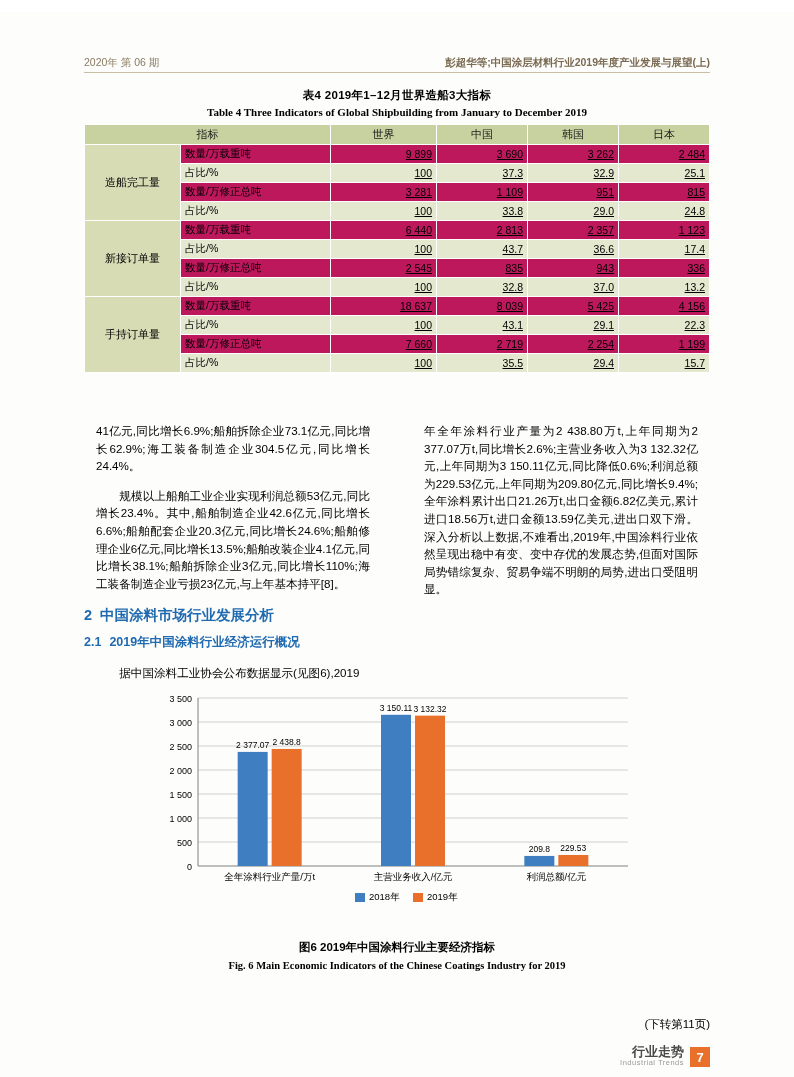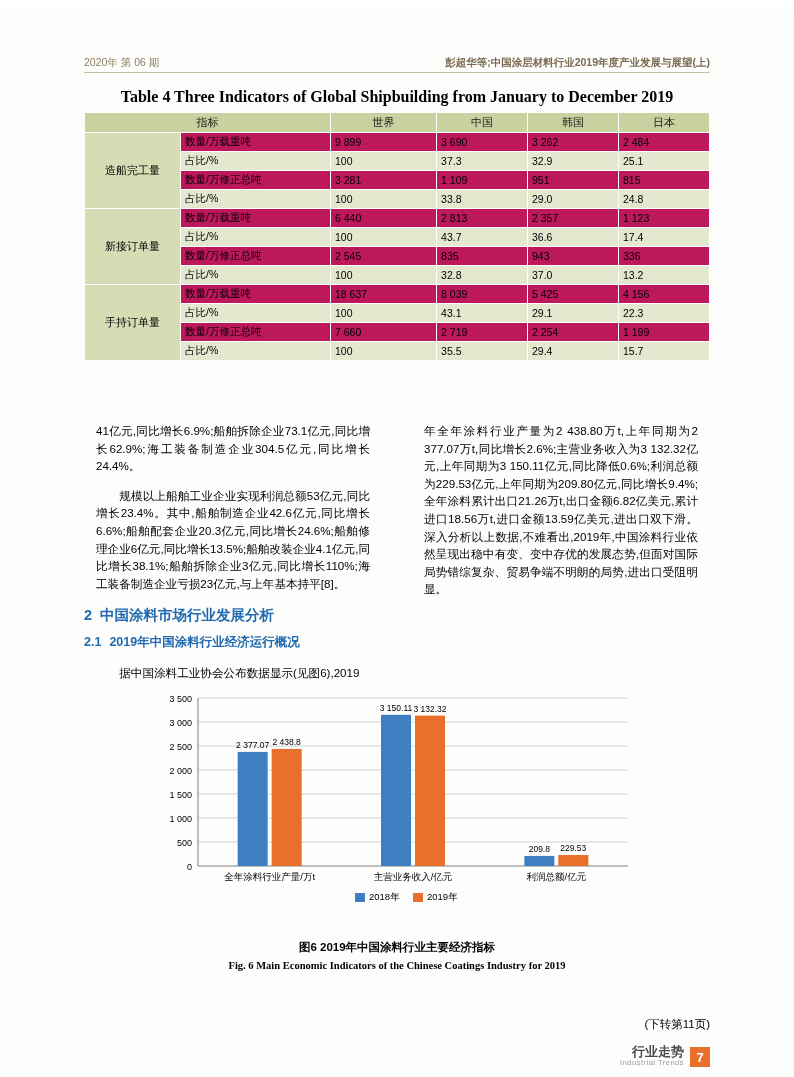--- a/index.html
+++ b/index.html
@@ -58,21 +58,21 @@
   .tbl-title-cn {
     text-align: center;
     font-size: 11.5px;
     font-weight: bold;
     font-family: "Liberation Sans", sans-serif;
     letter-spacing: 0.3px;
     margin-bottom: 3px;
   }
   .tbl-title-en {
     text-align: center;
-    font-size: 16px;
+    font-size: 11px;
     font-weight: bold;
     font-family: "Liberation Serif", serif;
     margin-bottom: 6px;
   }
   table.data {
     border-collapse: collapse;
     width: 626px;
     font-size: 10.5px;
     font-family: "Liberation Sans", sans-serif;
   }
@@ -98,21 +98,22 @@
     font-size: 11px;
     vertical-align: middle;
     width: 96px;
   }
   .lbl-cell {
     text-align: left;
     padding-left: 8px;
     width: 150px;
   }
   .num-cell {
-    text-align: left;
+    text-align: right;
+    text-decoration: underline;
   }
   .tbl-source {
     text-align: right;
     font-size: 10px;
     font-weight: bold;
     color: #7a6a52;
     font-family: "Liberation Sans", sans-serif;
     margin-top: 6px;
     font-style: italic;
   }
@@ -228,20 +229,21 @@
 
 <div class="page">
 
   <div class="runhead">
     <span class="left">2020年  第 06 期</span>
     <span class="right">彭超华等;中国涂层材料行业2019年度产业发展与展望(上)</span>
   </div>
   <div class="runhead-rule"></div>
 
   <div class="table-block">
+    <div class="tbl-title-cn">表4    2019年1–12月世界造船3大指标</div>
     <div class="tbl-title-en">Table 4   Three Indicators of Global Shipbuilding from January to December 2019</div>
     <table class="data">
       <thead>
         <tr>
           <th colspan="2">指标</th>
           <th>世界</th>
           <th>中国</th>
           <th>韩国</th>
           <th>日本</th>
         </tr>

